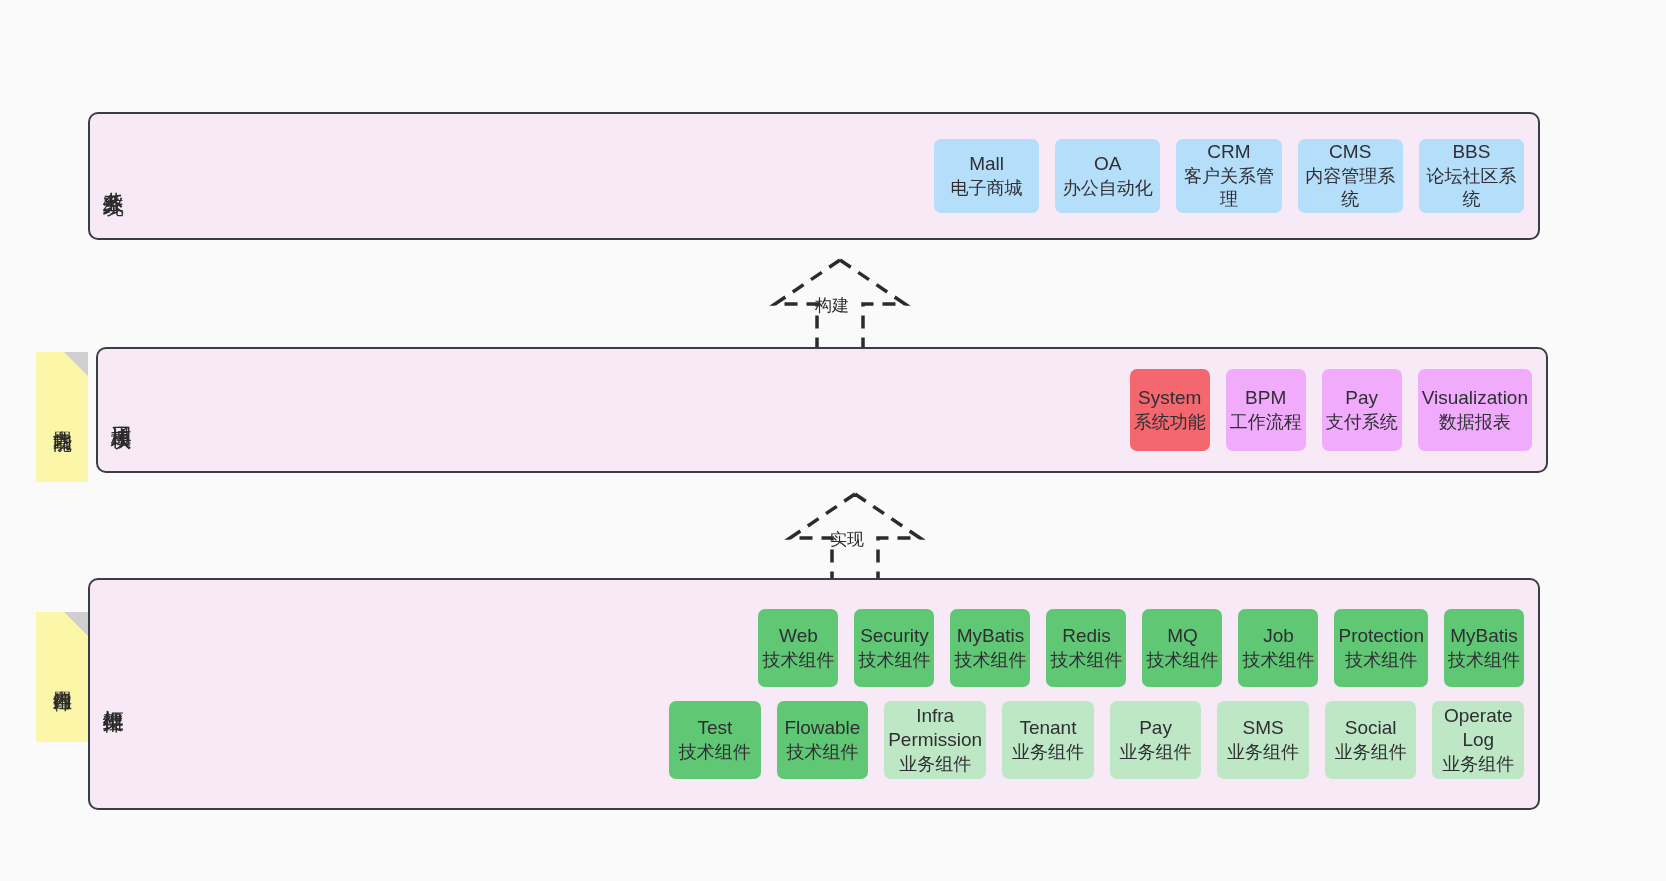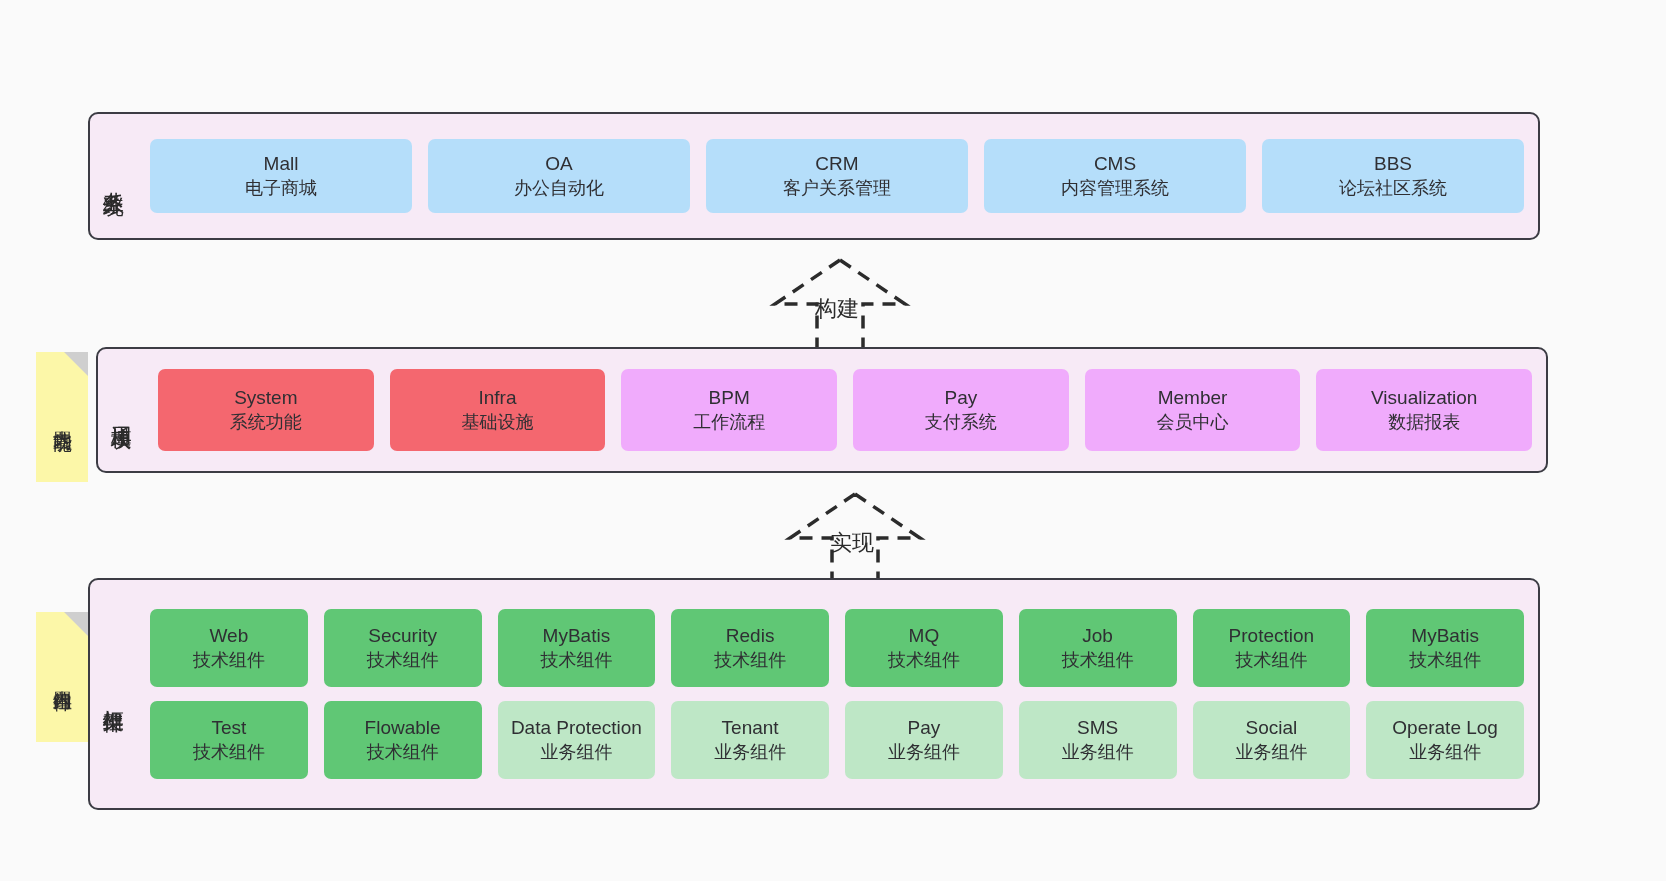--- a/index.html
+++ b/index.html
@@ -49,20 +49,21 @@
     user-select: none;
   }
 
   .layer-body {
     flex: 1 1 auto;
     display: flex;
     flex-direction: column;
     justify-content: center;
     gap: 14px;
     padding: 0 14px 0 14px;
+    align-items: flex-end;
   }
 
   .row {
     display: flex;
     gap: 16px;
     align-items: stretch;
   }
 
   
   .card {
@@ -121,21 +122,21 @@
     border-color: transparent #cfcfcf transparent transparent;
   }
   #note-modules   { left: 36px; top: 352px; height: 130px; }
   #note-framework { left: 36px; top: 612px; height: 130px; }
 
   
   .arrow { position: absolute; }
   .arrow svg { display: block; overflow: visible; }
   .arrow-label {
     position: absolute;
-    font-size: 22px;
+    font-size: 17px;
     color: #2b2b2b;
     background: transparent;
     white-space: nowrap;
   }
   #arrow-build   { left: 755px; top: 256px; width: 170px; height: 92px; }
   #arrow-build .arrow-label   { left: 60px; top: 38px; }
   #arrow-impl    { left: 770px; top: 490px; width: 170px; height: 92px; }
   #arrow-impl  .arrow-label   { left: 60px; top: 38px; }
 </style>
 </head>
@@ -183,35 +184,27 @@
   </div>
 
   <div class="layer" id="layer-modules">
     <div class="layer-title">通用模块</div>
     <div class="layer-body">
       <div class="row">
         <div class="card c-red">
           <span class="en">System</span>
           <span class="cn">系统功能</span>
         </div>
-        <div class="card c-red">
-          <span class="en">Infra</span>
-          <span class="cn">基础设施</span>
-        </div>
         <div class="card c-pink">
           <span class="en">BPM</span>
           <span class="cn">工作流程</span>
         </div>
         <div class="card c-pink">
           <span class="en">Pay</span>
           <span class="cn">支付系统</span>
-        </div>
-        <div class="card c-pink">
-          <span class="en">Member</span>
-          <span class="cn">会员中心</span>
         </div>
         <div class="card c-pink">
           <span class="en">Visualization</span>
           <span class="cn">数据报表</span>
         </div>
       </div>
     </div>
   </div>
 
   <div class="arrow" id="arrow-impl">
@@ -267,21 +260,21 @@
       <div class="row">
         <div class="card c-green">
           <span class="en">Test</span>
           <span class="cn">技术组件</span>
         </div>
         <div class="card c-green">
           <span class="en">Flowable</span>
           <span class="cn">技术组件</span>
         </div>
         <div class="card c-lightgreen">
-          <span class="en">Data Protection</span>
+          <span class="en">Infra Permission</span>
           <span class="cn">业务组件</span>
         </div>
         <div class="card c-lightgreen">
           <span class="en">Tenant</span>
           <span class="cn">业务组件</span>
         </div>
         <div class="card c-lightgreen">
           <span class="en">Pay</span>
           <span class="cn">业务组件</span>
         </div>

